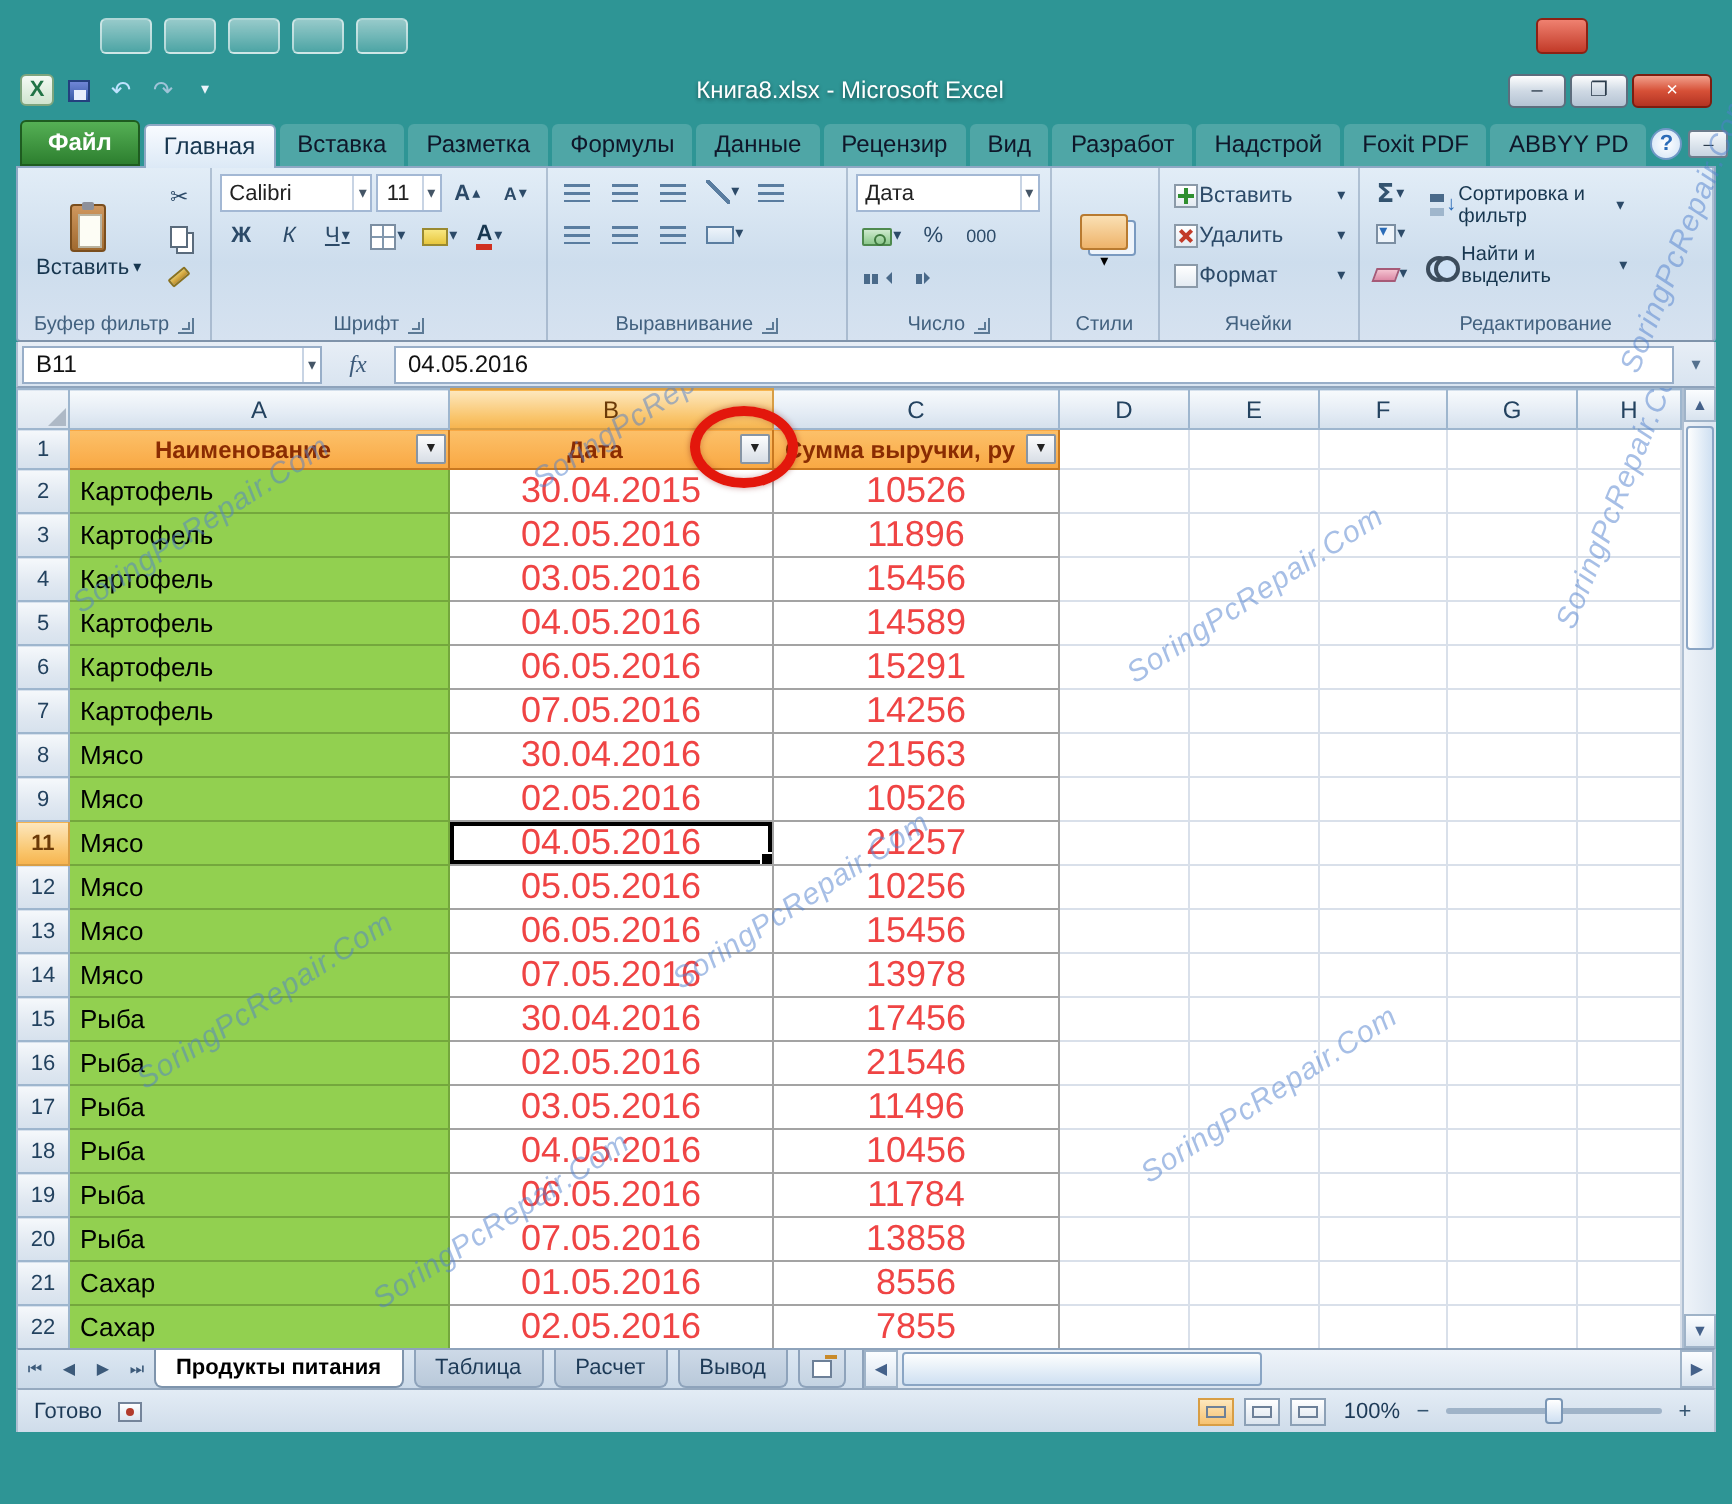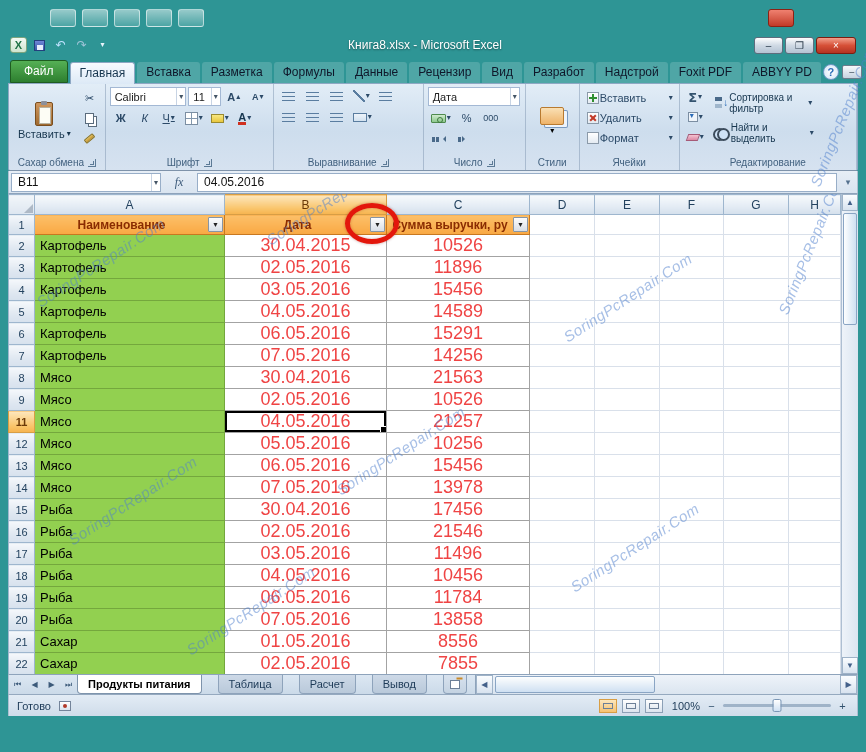--- a/index.html
+++ b/index.html
@@ -24,21 +24,21 @@
   .redo-glyph{color:#9fc4d8;font-size:12px}
   .caret{font-size:8px;line-height:1;color:inherit}
   .title-text{position:absolute;left:0;right:16px;text-align:center;font-size:12px;color:#fff;text-shadow:0 1px 2px rgba(0,0,0,.45)}
   .win-controls{margin-left:auto;display:flex;gap:2px;z-index:2}
   .winbtn{width:29px;height:17px;border-radius:3px;border:1px solid #5d6d7d;color:#2c3c4c;font-size:10px;
     display:flex;align-items:center;justify-content:center;background:linear-gradient(#fefefe,#cfd9e4 50%,#b4c3d3)}
   .winbtn.close{width:40px;color:#fff;border-color:#7c1d10;background:linear-gradient(#f3a violet,#f3a violet);background:linear-gradient(#f2a08c,#d65037 50%,#b33322)}
   
   .tabstrip{height:25px;display:flex;align-items:flex-end;padding:0 10px;gap:2px;position:relative}
   .rtab{padding:3px 9px 4px;font-size:12px;color:#0f172a;border-radius:3px 3px 0 0;white-space:nowrap}
-  .rtab.file{background:linear-gradient(#55b055,#2d7f2f);color:#fff;border:1px solid #1e5c20;font-weight:normal;padding:3px 13px 4px}
+  .rtab.file{background:linear-gradient(#55b055,#2d7f2f);color:#fff;border:1px solid #1e5c20;font-weight:bold;padding:3px 13px 4px}
   .rtab.active{background:linear-gradient(#f8fbff,#dce9f6);border:1px solid #8ea8c4;border-bottom:none;color:#17364f;margin-bottom:-1px;z-index:3}
   .rtab.normal{background:rgba(255,255,255,.16)}
   .tab-right{margin-left:auto;display:flex;align-items:center;gap:3px;padding-bottom:3px}
   .help-btn{width:16px;height:16px;border-radius:50%;border:1px solid #6f98c6;background:radial-gradient(#ffffff,#cfe2f6);
     color:#2b6cb8;font-weight:bold;font-size:11px;display:flex;align-items:center;justify-content:center}
   .tiny-winbtn{width:20px;height:14px;border-radius:2px;border:1px solid #6d7c8c;font-size:9px;color:#2c3c4c;
     display:flex;align-items:center;justify-content:center;background:linear-gradient(#f6f9fc,#c6d3e0)}
   
   .ribbon{height:88px;margin:0 8px;display:flex;overflow:hidden;border:1px solid #8ea8c4;border-bottom:1px solid #7f93aa;
     background:linear-gradient(#e2edf7,#cddded 55%,#d6e2f0);border-radius:0 0 2px 2px}
@@ -124,21 +124,21 @@
   .vs-track{flex:1;position:relative}
   .vs-thumb{position:absolute;left:1px;right:1px;top:2px;height:112px;border:1px solid #8aa5c4;border-radius:2px;background:linear-gradient(90deg,#fdfefe,#cfe0f2)}
   .red-ellipse{position:absolute;left:337px;top:9px;width:54px;height:41px;border:5px solid #e3170c;border-radius:50%;z-index:50;
     box-shadow:0 0 3px rgba(120,0,0,.4),inset 0 0 3px rgba(120,0,0,.3)}
   .wm{position:absolute;font-style:italic;font-size:15px;letter-spacing:.5px;color:rgba(80,128,205,.5);transform:rotate(-33deg);white-space:nowrap;z-index:20;pointer-events:none}
   
   .sheet-strip{height:20px;margin:0 8px;display:flex;align-items:stretch;background:linear-gradient(#dce7f2,#cbdae9);
     border-top:1px solid #8ea3bb;border-left:1px solid #aebfd2;border-right:1px solid #aebfd2;font-size:11px}
   .nav-btn{width:17px;display:flex;align-items:center;justify-content:center;font-size:8px;color:#3c5a7a}
   .stab{display:flex;align-items:center;padding:0 10px;color:#1d3a57;background:linear-gradient(#cdd9e7,#b9c9da);
-    border:1px solid #8ea3bb;border-top:none;border-radius:0 0 4px 4px;margin-right:16px;white-space:nowrap}
+    border:1px solid #8ea3bb;border-top:none;border-radius:0 0 4px 4px;margin-right:5px;white-space:nowrap}
   .stab.active{background:#fff;font-weight:bold;color:#000;border-color:#7e94ac}
   .insert-tab{width:24px;display:flex;align-items:center;justify-content:center;background:linear-gradient(#d8e2ee,#c4d3e2);
     border:1px solid #8ea3bb;border-top:none;border-radius:0 0 4px 4px}
   .ins-ic{width:10px;height:9px;border:1px solid #6d8098;background:#fff;position:relative}
   .ins-ic::after{content:"";position:absolute;right:-3px;top:-3px;width:5px;height:1.5px;background:#c98a2a;box-shadow:0 0 0 .5px #c98a2a}
   .hscroll{flex:1;margin-left:8px;display:flex;align-items:center;border-left:1px solid #8ea3bb;background:linear-gradient(#eef3f9,#dbe5f0)}
   .hs-btn{width:17px;height:100%;display:flex;align-items:center;justify-content:center;font-size:8px;color:#44618a;background:linear-gradient(#fbfdff,#d8e3ef);border:1px solid #9fb3c8}
   .hs-track{flex:1;position:relative;height:100%}
   .hs-thumb{position:absolute;top:1px;bottom:1px;left:2px;width:46%;border:1px solid #8aa5c4;border-radius:2px;background:linear-gradient(#fdfefe,#cfe0f2)}
   
@@ -234,21 +234,21 @@
             </div>
           <div class="small-btn">
               <span class="ic-copy"></span>
             </div>
           <div class="small-btn">
               <span class="ic-brush"></span>
             </div>
         </div>
       </div>
       <div class="rgroup-label">
-          <span>Сахар обмена</span>
+          <span>Буфер фильтр</span>
           <span class="launcher"></span>
         </div>
     </div>
 
     <div class="rgroup" style="width:168px">
       <div class="rgroup-body" style="flex-direction:column;gap:3px">
         <div class="hrow">
           <div class="combo" style="width:92px">
               <span>Calibri</span>
               <span class="combo-caret">▾</span>

